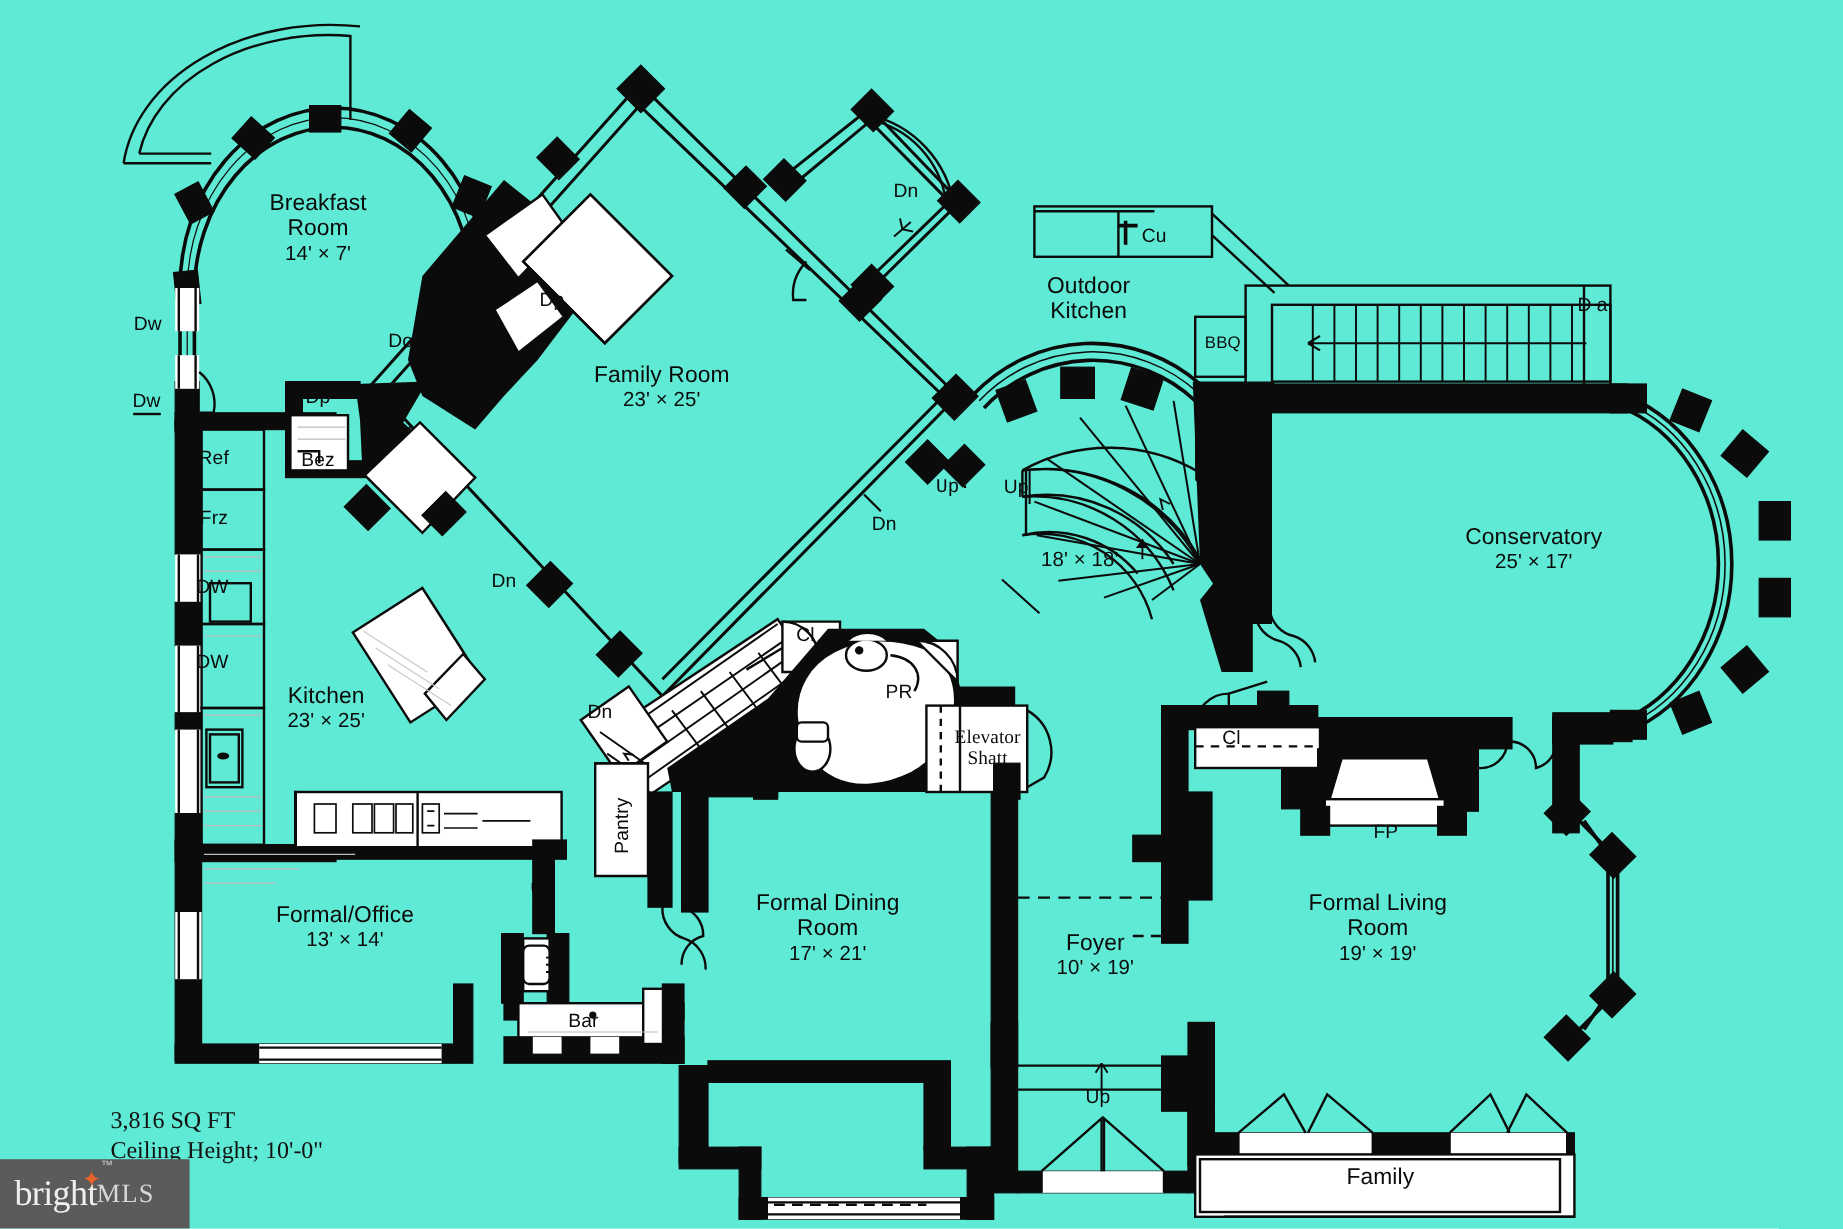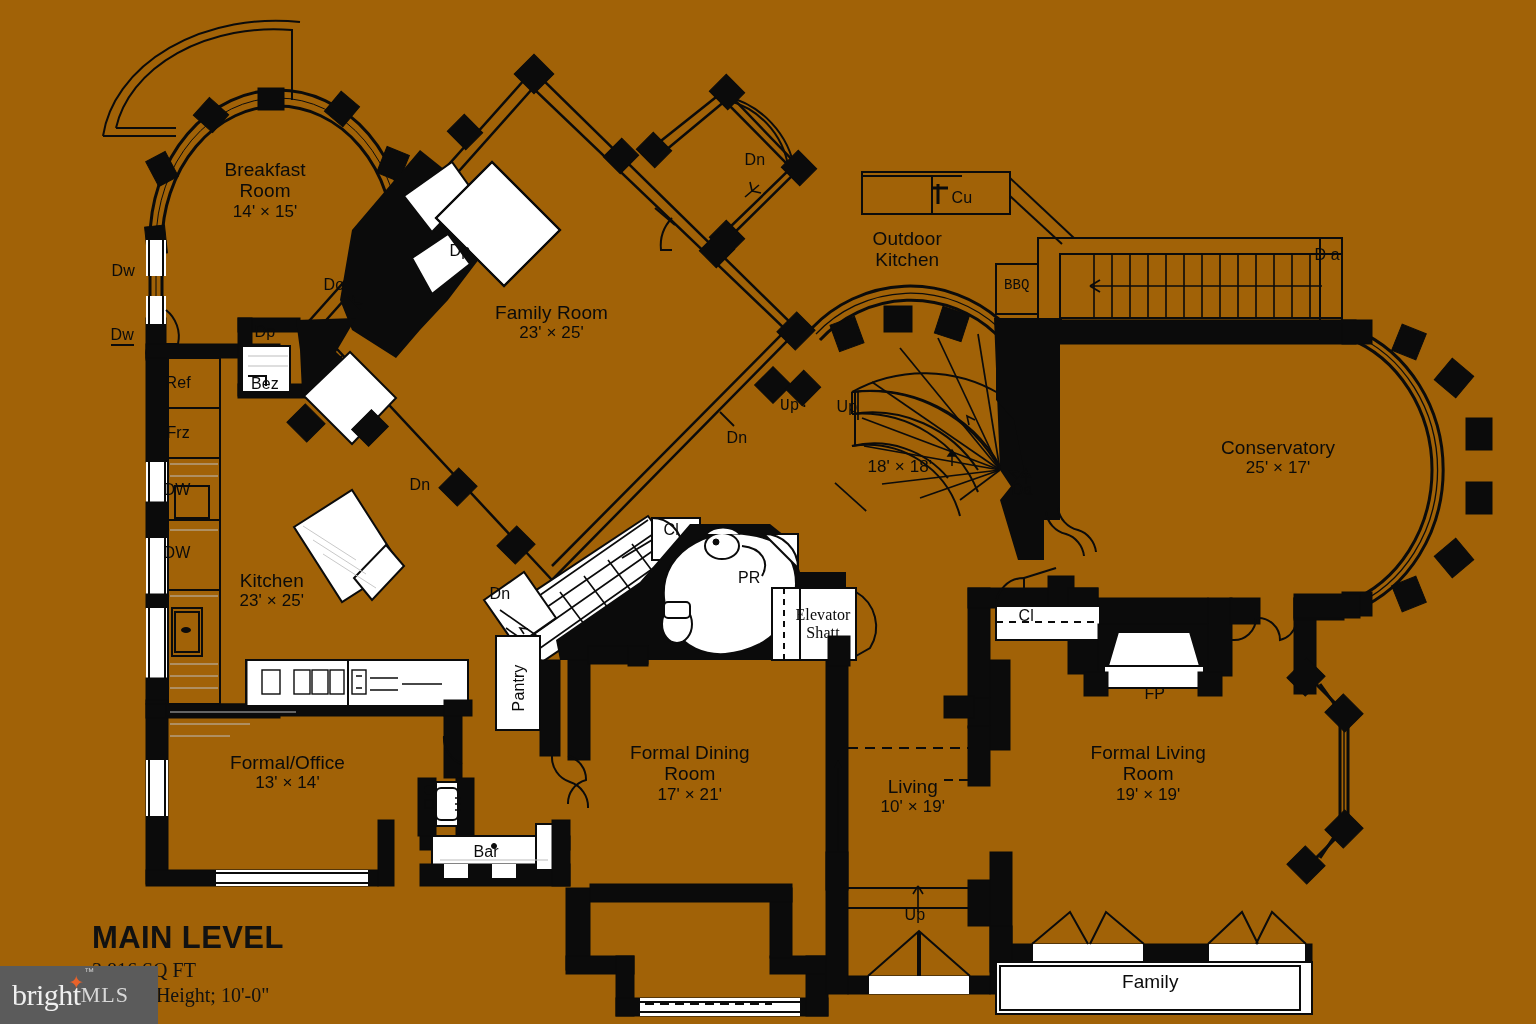--- a/index.html
+++ b/index.html
@@ -1,39 +1,39 @@
 <!DOCTYPE html>
 <html><head>
 <meta charset="utf-8">
 <title>Main Level Floor Plan</title>
 <style>
   html,body{margin:0;padding:0;background:#ffffff;}
   #stage{
     position:relative;
     width:1536px;height:1024px;
-    background:#a16207;
+    background:#5eead4;
     overflow:hidden;
     font-family:"Liberation Sans", sans-serif;
   }
   #plan-svg{position:absolute;left:0;top:0;width:1536px;height:1024px;}
 
   
   .lbl{
     position:absolute;
     font-family:"Liberation Sans", sans-serif;
     color:#0b0b0b;
     white-space:pre;
     line-height:1.12;
     text-align:center;
     letter-spacing:.1px;
   }
   .room-name{font-size:19px;}
   .room-dim{font-size:17px;}
   .tag{font-size:16px;}
-  .tag-sm{font-size:14px;font-family:Liberation Mono, monospace;}
+  .tag-sm{font-size:14px;}
   .serif{font-family:"Liberation Serif", serif;font-size:16px;}
   .rot90{transform:rotate(-90deg);transform-origin:50% 50%;}
   .ul{border-bottom:2px solid #0b0b0b;padding-bottom:1px;}
 
   
   #titleblock{position:absolute;left:92px;top:920px;}
   #titleblock .t1{font-size:31px;font-weight:bold;letter-spacing:.4px;color:#111;}
   #titleblock .t2{font-family:"Liberation Serif", serif;font-size:20px;color:#111;margin-top:3px;}
   #titleblock .t3{font-family:"Liberation Serif", serif;font-size:20px;color:#111;margin-top:2px;}
 
@@ -561,26 +561,26 @@
 
         <path d="M1026,470 L1026,484 M1026,470 l-4,7 l8,0 Z" stroke-width="1.5"></path>
 
         <rect x="790" y="376" width="26" height="24" transform="rotate(-45 803 388)"></rect>
       </g>
 
     </g>
   </svg>
 
   <div id="labels">
-      <div class="lbl" style="left: 224.5px; top: 159px;"><div class="room-name">Breakfast</div><div class="room-name">Room</div><div class="room-dim">14' × 15'</div></div>
+      <div class="lbl" style="left: 224.5px; top: 159px;"><div class="room-name">Breakfast</div><div class="room-name">Room</div><div class="room-dim">14' × 7'</div></div>
       <div class="lbl" style="left: 495px; top: 302px;"><div class="room-name">Family Room</div><div class="room-dim">23' × 25'</div></div>
       <div class="lbl" style="left: 239.5px; top: 570px;"><div class="room-name">Kitchen</div><div class="room-dim">23' × 25'</div></div>
       <div class="lbl" style="left: 230px; top: 752px;"><div class="room-name">Formal/Office</div><div class="room-dim">13' × 14'</div></div>
       <div class="lbl" style="left: 630px; top: 742px;"><div class="room-name">Formal Dining</div><div class="room-name">Room</div><div class="room-dim">17' × 21'</div></div>
-      <div class="lbl" style="left: 880.5px; top: 776px;"><div class="room-name">Living</div><div class="room-dim">10' × 19'</div></div>
+      <div class="lbl" style="left: 880.5px; top: 776px;"><div class="room-name">Foyer</div><div class="room-dim">10' × 19'</div></div>
       <div class="lbl" style="left: 1090.5px; top: 742px;"><div class="room-name">Formal Living</div><div class="room-name">Room</div><div class="room-dim">19' × 19'</div></div>
       <div class="lbl" style="left: 1221px; top: 437px;"><div class="room-name">Conservatory</div><div class="room-dim">25' × 17'</div></div>
       <div class="lbl" style="left: 872.5px; top: 227.5px;"><div class="room-name">Outdoor</div><div class="room-name">Kitchen</div></div>
       <div class="lbl" style="left: 867.5px; top: 456.5px;"><div class="room-dim">18' × 18'</div></div>
       <div class="lbl" style="left: 1122px; top: 970.5px;"><div class="room-name">Family</div></div>
       <div class="lbl tag" style="left: 111.5px; top: 262px;"><div>Dw</div></div>
       <div class="lbl tag ul" style="left: 110.5px; top: 325.5px;"><div>Dw</div></div>
       <div class="lbl tag" style="left: 165.5px; top: 374px;"><div>Ref</div></div>
       <div class="lbl tag" style="left: 166.5px; top: 424px;"><div>Frz</div></div>
       <div class="lbl tag" style="left: 163.5px; top: 481px;"><div>DW</div></div>
@@ -603,21 +603,20 @@
       <div class="lbl tag" style="left: 738px; top: 569px;"><div>PR</div></div>
       <div class="lbl serif" style="left: 795.5px; top: 606px;"><div>Elevator</div><div>Shatt</div></div>
       <div class="lbl tag" style="left: 1018.5px; top: 607px;"><div>Cl</div></div>
       <div class="lbl tag" style="left: 1144.5px; top: 685px;"><div>FP</div></div>
       <div class="lbl tag" style="left: 473.5px; top: 843px;"><div>Bar</div></div>
       <div class="lbl tag" style="left: 904.5px; top: 906px;"><div>Up</div></div>
       <div class="lbl tag rot90" style="left: 495.5px; top: 679px;">Pantry</div>
     </div>
 
   <div id="titleblock">
-    <div class="t1">MAIN LEVEL</div>
     <div class="t2">3,816 SQ FT</div>
     <div class="t3">Ceiling Height; 10'-0"</div>
   </div>
 
   <div id="watermark">
     <span class="wm-bright">
       <span>bright</span>
       <span class="wm-plus">✦</span>
       <span class="wm-tm">™</span>
     </span>

